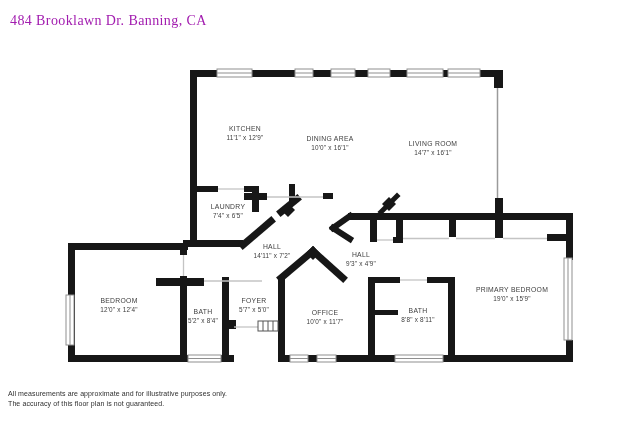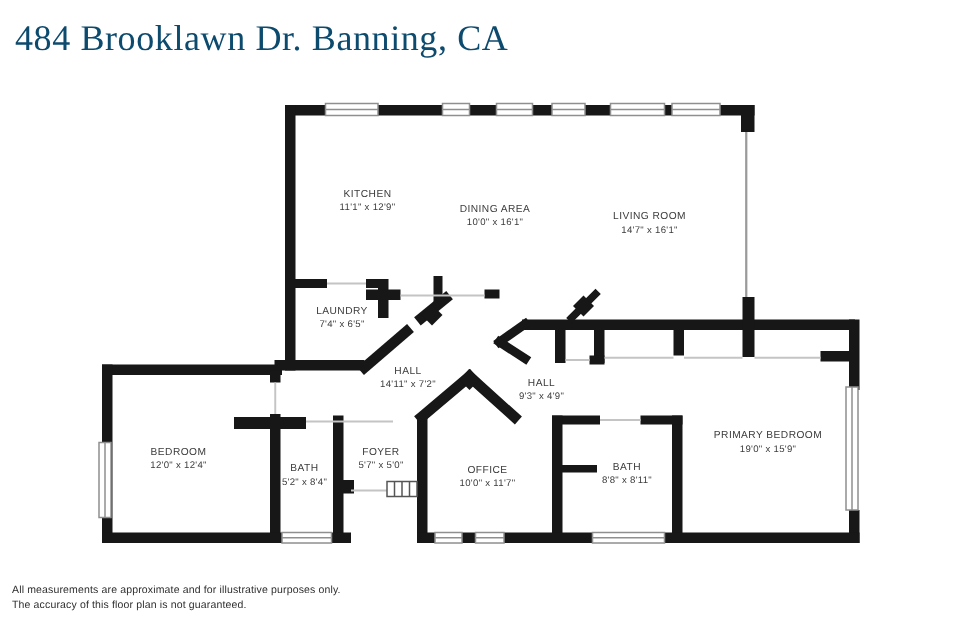--- a/index.html
+++ b/index.html
@@ -3,21 +3,21 @@
 <meta charset="utf-8">
 <style>
   html,body{margin:0;padding:0;}
   body{
     width:640px;height:427px;position:relative;background:#ffffff;overflow:hidden;
     font-family:"Liberation Sans", sans-serif;
   }
   .title{
     position:absolute;left:10px;top:13px;
     font-family:"Liberation Serif", serif;
-    font-size:24px;color:#0c4a6e;letter-spacing:0.4px;
+    font-size:14px;color:#a21caf;letter-spacing:0.4px;
   }
   .plan{position:absolute;left:0;top:0;}
   .footer{
     position:absolute;left:8px;top:389px;
     font-size:7px;line-height:10px;color:#2e2e2e;letter-spacing:0.1px;
   }
   text.room-name{
     font-family:"Liberation Sans", sans-serif;font-size:6.8px;letter-spacing:0.3px;
     fill:#3c3c3c;text-anchor:middle;
   }

